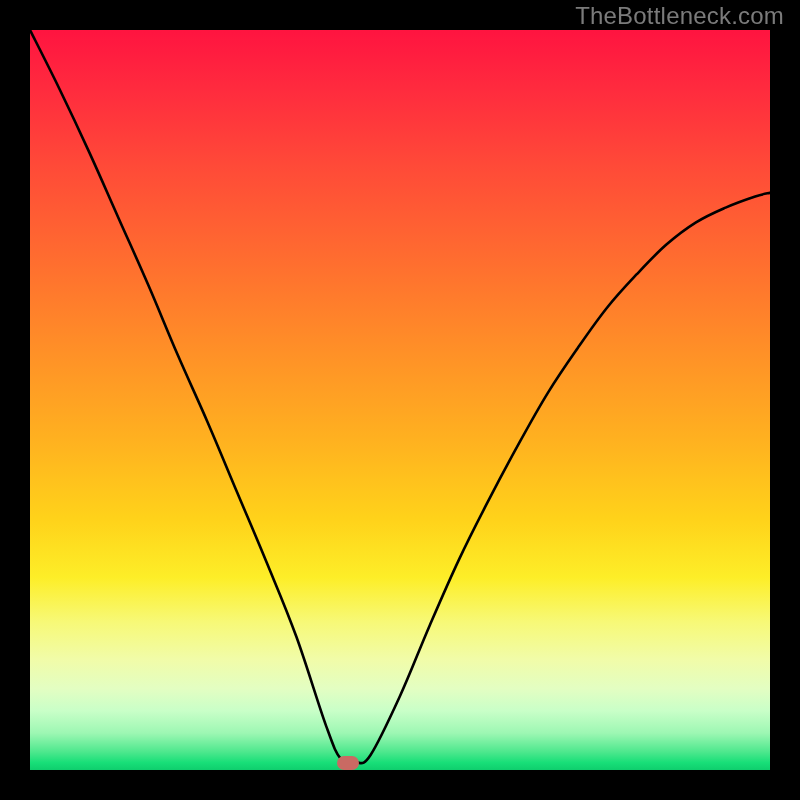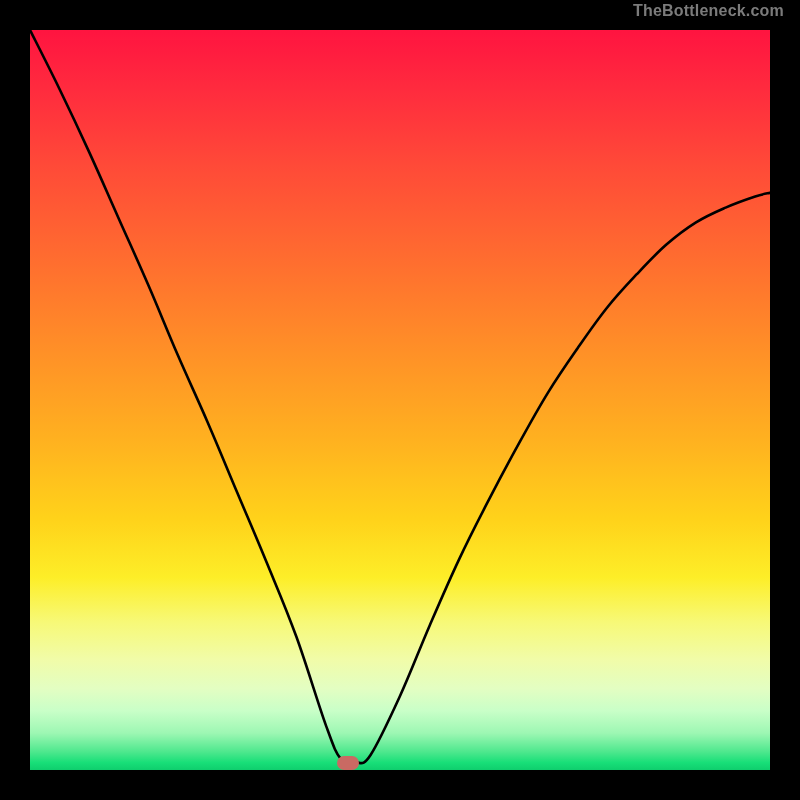--- a/index.html
+++ b/index.html
@@ -15,22 +15,22 @@
     position: relative;
     width: 800px;
     height: 800px;
     background: #000;
   }
   .watermark {
     position: absolute;
     top: 2px;
     right: 16px;
     color: #7b7b7b;
-    font-size: 16px;
-    font-weight: 700;
+    font-size: 24px;
+    font-weight: 400;
     letter-spacing: 0.2px;
     user-select: none;
   }
   .plot {
     position: absolute;
     left: 30px;
     top: 30px;
     width: 740px;
     height: 740px;
   }

